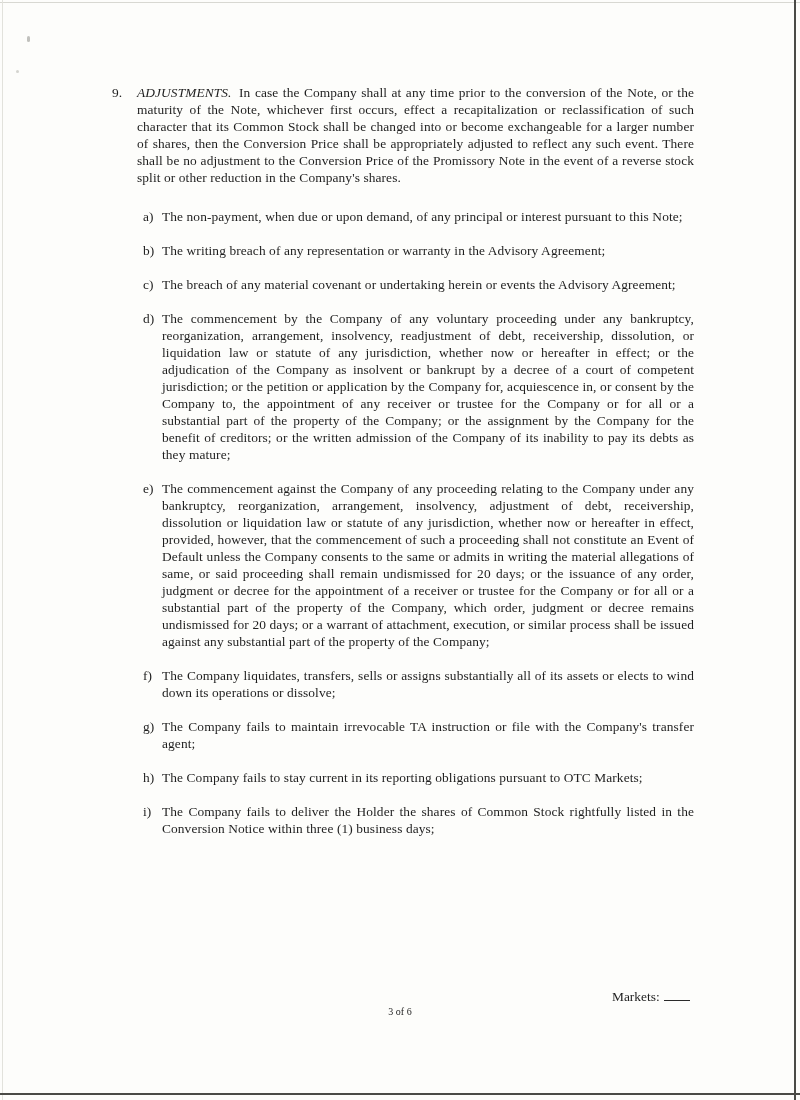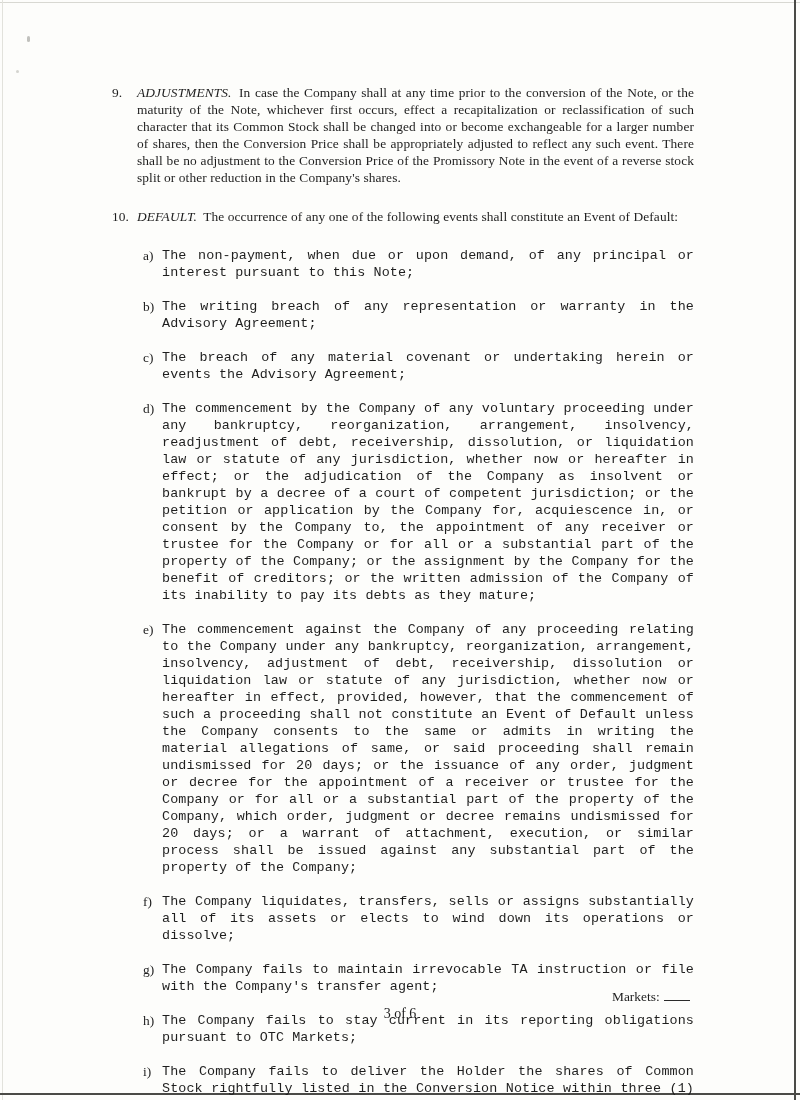--- a/index.html
+++ b/index.html
@@ -107,21 +107,20 @@
     display: flex;
     margin-bottom: 17px;
   }
   .sub-item .letter {
     flex: 0 0 19px;
   }
   .sub-item .text {
     flex: 1;
     margin: 0;
     text-align: justify;
-    font-family: Liberation Mono, monospace;
   }
 
   .footer-initial {
     position: absolute;
     left: 612px;
     top: 987px;
     font-size: 13.4px;
   }
   .initial-blank {
     display: inline-block;
@@ -129,21 +128,21 @@
     border-bottom: 1px solid #2a2a2a;
     height: 13px;
     margin-left: 4px;
   }
   .footer-page {
     position: absolute;
     left: 0;
     top: 1006px;
     width: 800px;
     text-align: center;
-    font-size: 14px;
+    font-size: 10px;
   }
 </style>
 </head>
 <body>
 
 <div class="page">
 
   <span class="edge-top"></span>
   <span class="edge-left"></span>
   <span class="edge-right"></span>
@@ -156,26 +155,20 @@
     <section>
       <div class="doc-item">
         <span class="num">9.</span>
         <div class="body">
           <span class="heading">ADJUSTMENTS.</span> <span>In case the Company shall at any time prior to the conversion of the Note, or the maturity of the Note, whichever first occurs, effect a recapitalization or reclassification of such character that its Common Stock shall be changed into or become exchangeable for a larger number of shares, then the Conversion Price shall be appropriately adjusted to reflect any such event. There shall be no adjustment to the Conversion Price of the Promissory Note in the event of a reverse stock split or other reduction in the Company's shares.</span>
         </div>
       </div>
     </section>
 
     <section>
-      <div class="doc-item">
-        <span class="num">10.</span>
-        <div class="body">
-          <span class="heading">DEFAULT.</span> <span>The occurrence of any one of the following events shall constitute an Event of Default:</span>
-        </div>
-      </div>
 
       <div class="subitems">
 
         <div class="sub-item">
           <span class="letter">a)</span>
           <p class="text">The non-payment, when due or upon demand, of any principal or interest pursuant to this Note;</p>
         </div>
 
         <div class="sub-item">
           <span class="letter">b)</span>

